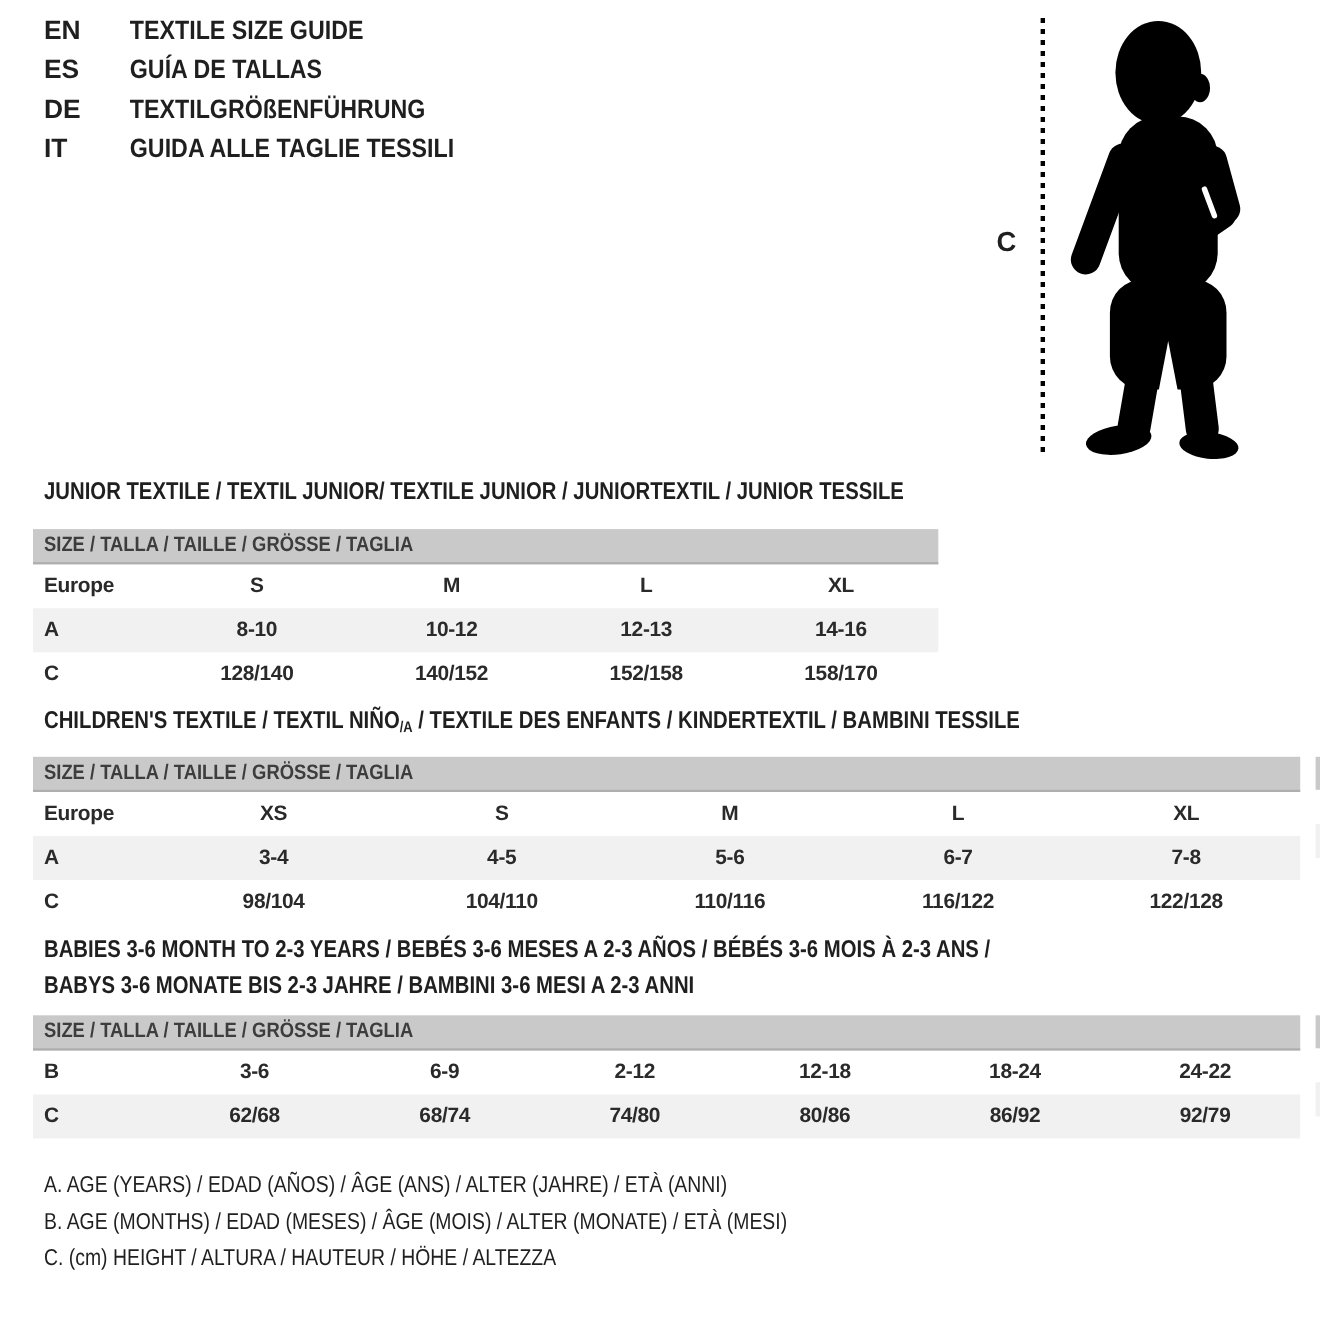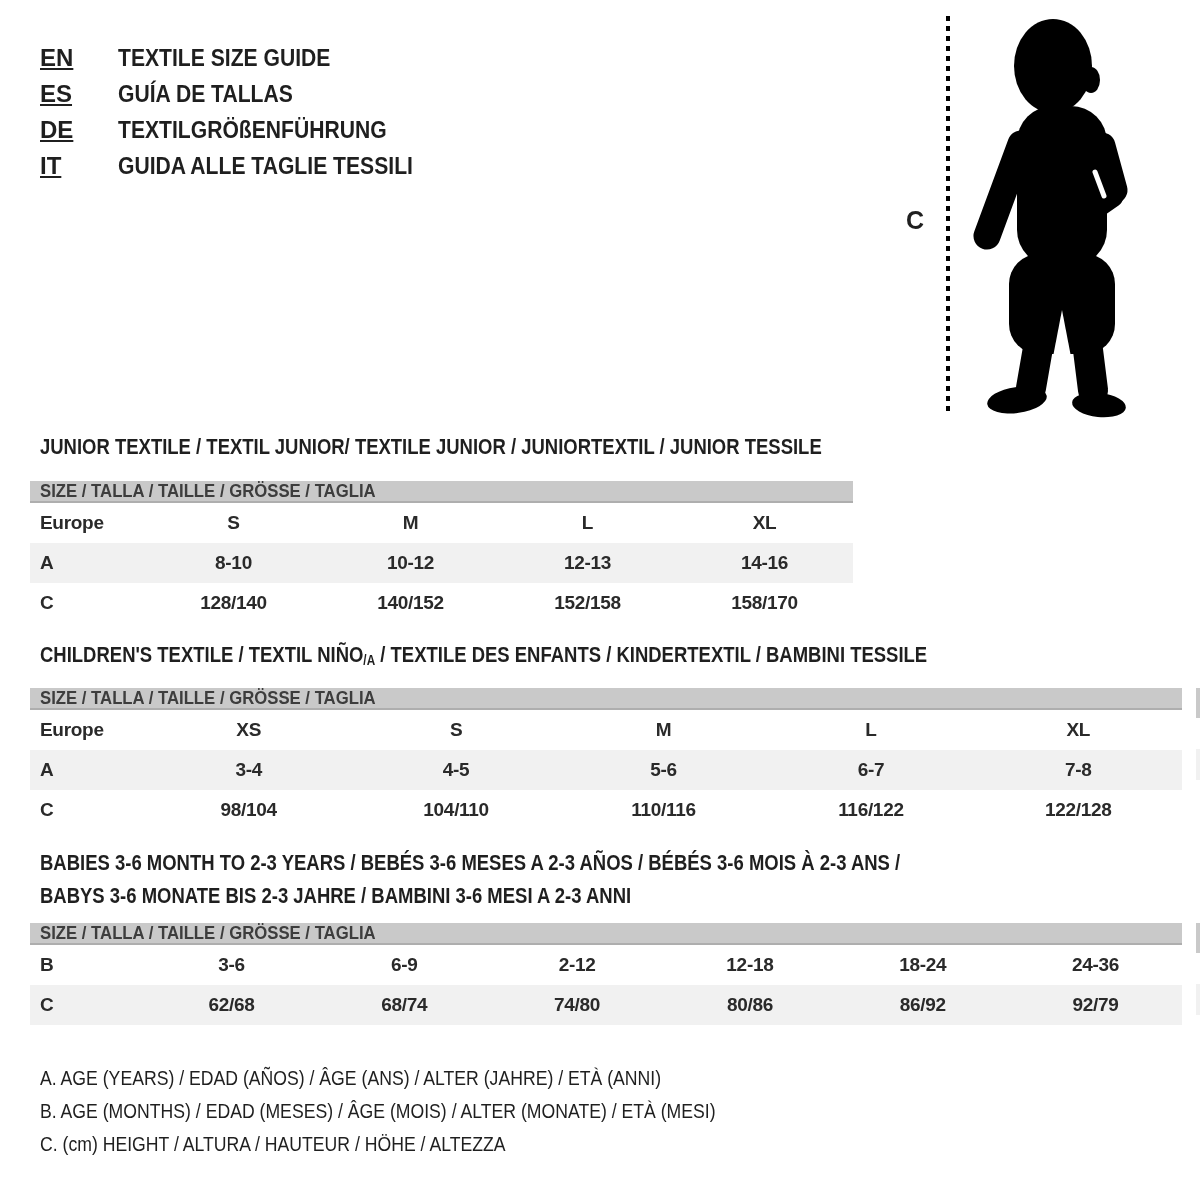--- a/index.html
+++ b/index.html
@@ -4,38 +4,38 @@
 <style>
   html,body { margin:0; padding:0; background:#ffffff; }
   .page {
     position:relative; width:1200px; height:1200px; background:#ffffff;
     font-family:"Liberation Sans", sans-serif; color:#1f1f1f; overflow:hidden;
   }
   .cond { display:inline-block; transform:scaleX(0.84); transform-origin:0 50%; white-space:nowrap; }
   .cond-mid { display:inline-block; transform:scaleX(0.88); transform-origin:0 50%; white-space:nowrap; }
 
   
-  .lang-block { position:absolute; left:40px; top:40px;text-decoration:underline; }
+  .lang-block { position:absolute; left:40px; top:10px; }
   .lang-row { display:flex; height:36px; align-items:center; }
   .lang-code { width:78px; font-weight:bold; font-size:24px; }
   .lang-label { font-weight:bold; font-size:24px; }
 
   
   .fig-line { position:absolute; left:946px; top:16px; width:4px; height:400px;
     background-image:repeating-linear-gradient(to bottom, #000 0px, #000 5px, transparent 5px, transparent 10px); }
   .fig-label { position:absolute; left:906px; top:206px; font-size:25px; font-weight:bold; }
   .fig-svg { position:absolute; left:966px; top:14px; }
 
   
   .section-title { position:absolute; left:40px; font-size:22px; font-weight:bold; white-space:nowrap; }
   .title-sub { font-size:14px; vertical-align:-3px; }
 
   
   .size-table { position:absolute; left:30px; }
-  .size-bar { height:22px; background:#c9c9c9; border-bottom:2px solid #aeaeae; box-sizing:border-box;
+  .size-bar { height:32px; background:#c9c9c9; border-bottom:2px solid #aeaeae; box-sizing:border-box;
     display:flex; align-items:center; padding-left:10px; color:#3d3d3d; font-weight:bold; font-size:19px; }
   .trow { display:flex; height:40px; align-items:center; font-weight:bold; font-size:19px;
     letter-spacing:-0.3px; color:#2a2a2a; }
   .trow.shaded { background:#f1f1f1; }
   .tlabel { width:115px; padding-left:10px; box-sizing:border-box; text-align:left; }
   .tcell { flex:1; text-align:center; }
 
   
   .edge-sliver { position:absolute; left:1196px; width:4px; }
 
@@ -162,21 +162,21 @@
     <div class="size-bar">
       <span class="cond-mid">SIZE / TALLA / TAILLE / GRÖSSE / TAGLIA</span>
     </div>
     <div class="trow">
       <span class="tlabel">B</span>
       <span class="tcell">3-6</span>
       <span class="tcell">6-9</span>
       <span class="tcell">2-12</span>
       <span class="tcell">12-18</span>
       <span class="tcell">18-24</span>
-      <span class="tcell">24-36</span>
+      <span class="tcell">24-22</span>
     </div>
     <div class="trow shaded">
       <span class="tlabel">C</span>
       <span class="tcell">62/68</span>
       <span class="tcell">68/74</span>
       <span class="tcell">74/80</span>
       <span class="tcell">80/86</span>
       <span class="tcell">86/92</span>
       <span class="tcell">92/79</span>
     </div>

